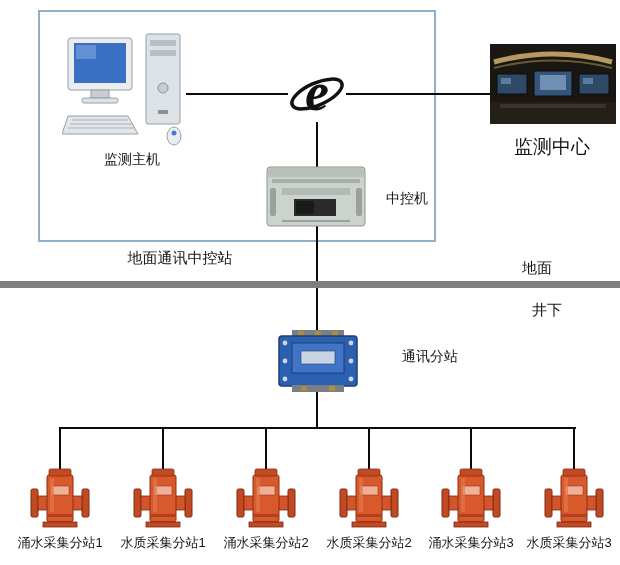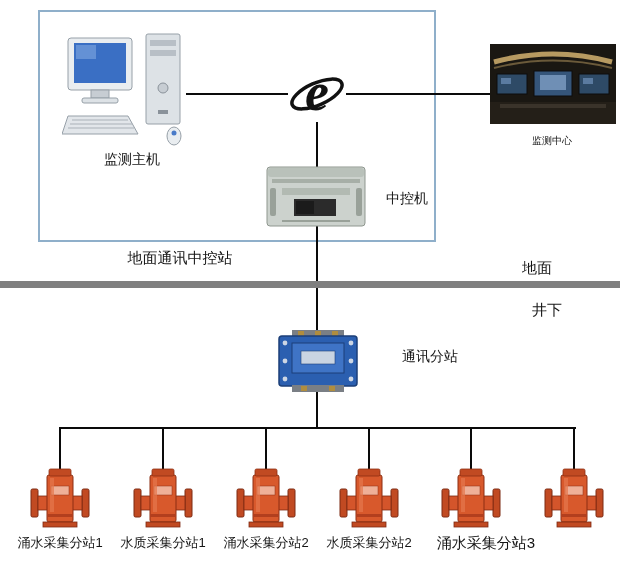--- a/index.html
+++ b/index.html
@@ -87,21 +87,21 @@
       <rect x="7" y="30" width="30" height="20" fill="#2e4a66" stroke="#0c0c0c"></rect>
       <rect x="44" y="27" width="38" height="25" fill="#35557a" stroke="#0c0c0c"></rect>
       <rect x="50" y="31" width="26" height="15" fill="#6f8fb5"></rect>
       <rect x="89" y="30" width="30" height="20" fill="#2e4a66" stroke="#0c0c0c"></rect>
       <rect x="11" y="34" width="10" height="6" fill="#5b7ba0"></rect>
       <rect x="93" y="34" width="10" height="6" fill="#5b7ba0"></rect>
       <rect x="0" y="58" width="126" height="22" fill="#241f18"></rect>
       <rect x="10" y="60" width="106" height="4" fill="#3a332a"></rect>
     </svg>
   </div>
-  <div class="label" style="left:502px;top:134px;width:100px;font-size:10px">监测中心</div>
+  <div class="label" style="left:502px;top:134px;width:100px;font-size:19px">监测中心</div>
 
   <div class="node" style="left:266px;top:166px;width:100px;height:61px">
     <svg viewBox="0 0 100 61" width="100" height="61">
       <rect x="1" y="1" width="98" height="59" rx="3" fill="#ccd2cd" stroke="#8f978f"></rect>
       <rect x="2" y="2" width="96" height="9" rx="3" fill="#b9c1ba"></rect>
       <rect x="6" y="13" width="88" height="4" fill="#a7afa7"></rect>
       <rect x="4" y="22" width="6" height="28" rx="2" fill="#99a199"></rect>
       <rect x="90" y="22" width="6" height="28" rx="2" fill="#99a199"></rect>
       <rect x="16" y="22" width="68" height="7" fill="#b2bab2"></rect>
       <rect x="28" y="33" width="42" height="17" fill="#2b2b2b"></rect>
@@ -167,15 +167,16 @@
   <div class="node" style="left:544px;top:468px">
     <svg viewBox="0 0 60 62" width="60" height="62" xmlns:xlink="http://www.w3.org/1999/xlink">
         <use href="#pump-icon" xlink:href="#pump-icon"></use>
       </svg>
   </div>
 
   <div class="label" style="left:10px;top:534px;width:100px;font-size:13px">涌水采集分站1</div>
   <div class="label" style="left:113px;top:534px;width:100px;font-size:13px">水质采集分站1</div>
   <div class="label" style="left:216px;top:534px;width:100px;font-size:13px">涌水采集分站2</div>
   <div class="label" style="left:319px;top:534px;width:100px;font-size:13px">水质采集分站2</div>
-  <div class="label" style="left:436px;top:534px;width:100px;font-size:15px">涌水采集分站3</div>
+  <div class="label" style="left:421px;top:534px;width:100px;font-size:13px">涌水采集分站3</div>
+  <div class="label" style="left:519px;top:534px;width:100px;font-size:13px">水质采集分站3</div>
 
 </div>
 
 </body></html>

